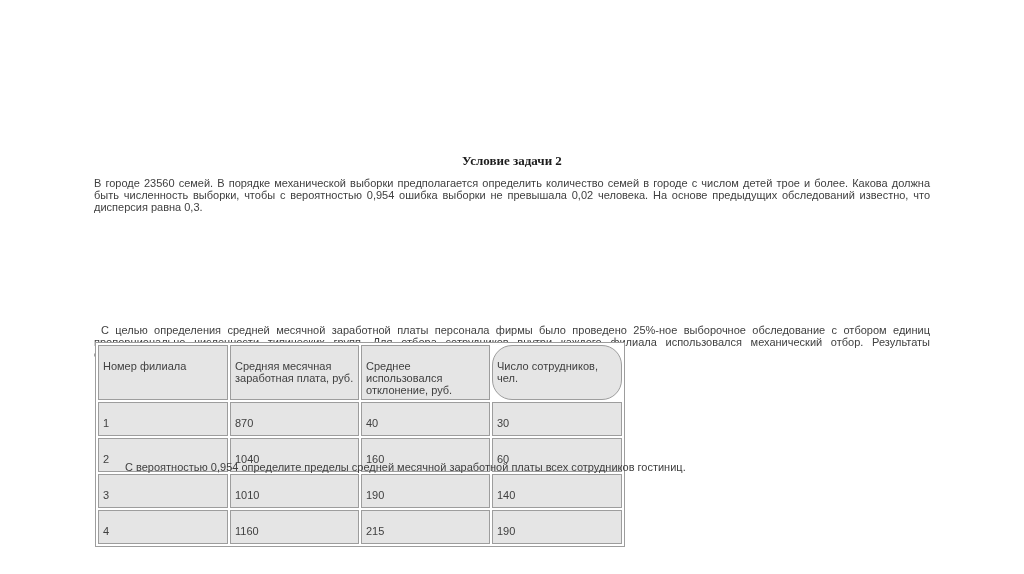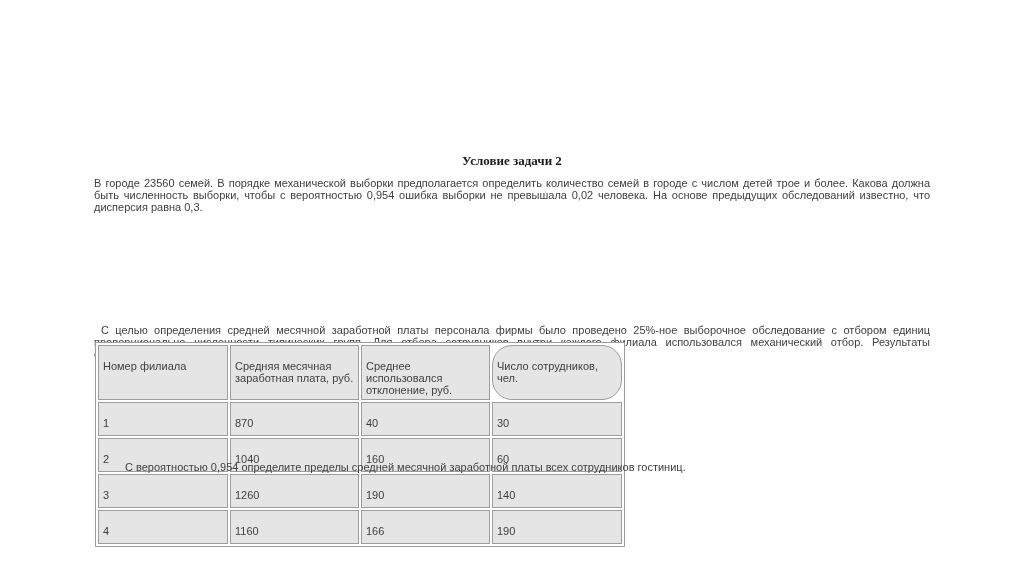--- a/index.html
+++ b/index.html
@@ -110,28 +110,28 @@
         <td>30</td>
       </tr>
       <tr>
         <td>2</td>
         <td>1040</td>
         <td>160</td>
         <td>60</td>
       </tr>
       <tr>
         <td>3</td>
-        <td>1260</td>
+        <td>1010</td>
         <td>190</td>
         <td>140</td>
       </tr>
       <tr>
         <td>4</td>
         <td>1160</td>
-        <td>166</td>
+        <td>215</td>
         <td>190</td>
       </tr>
     </tbody>
   </table>
 
   <div id="para-question">С вероятностью 0,954 определите пределы средней месячной заработной платы всех сотрудников гостиниц.</div>
 
 </div>
 
 </body></html>

